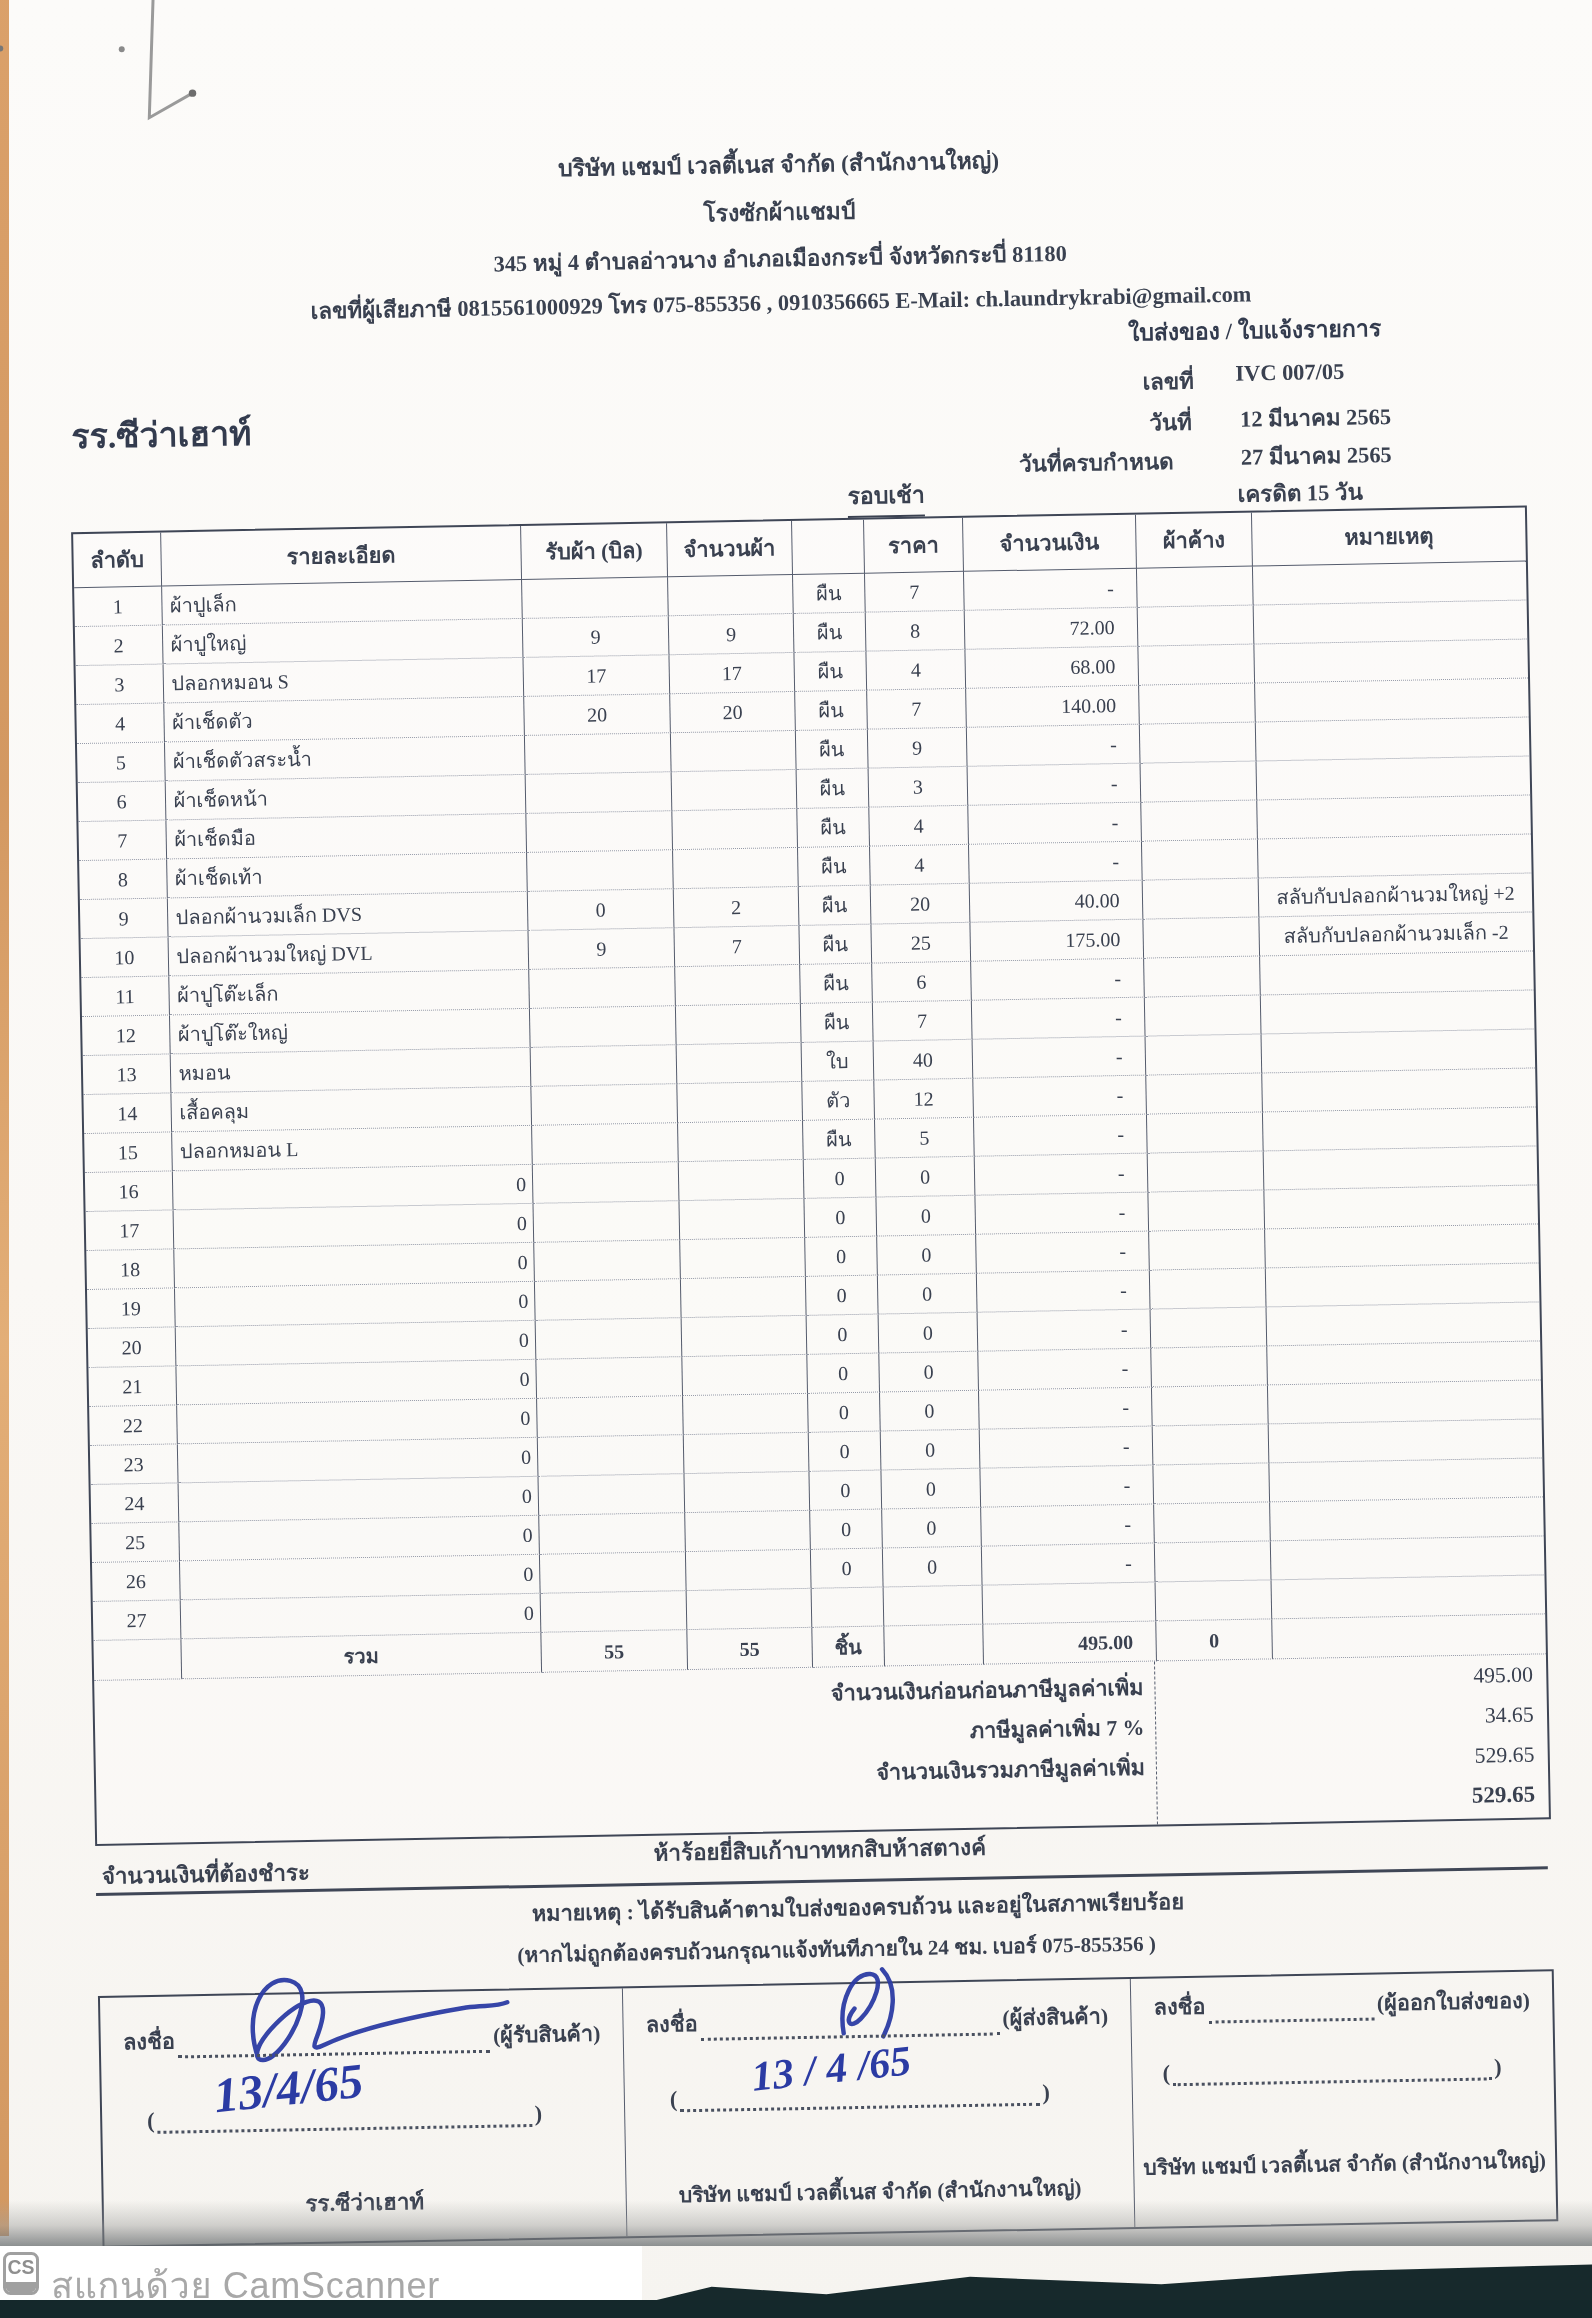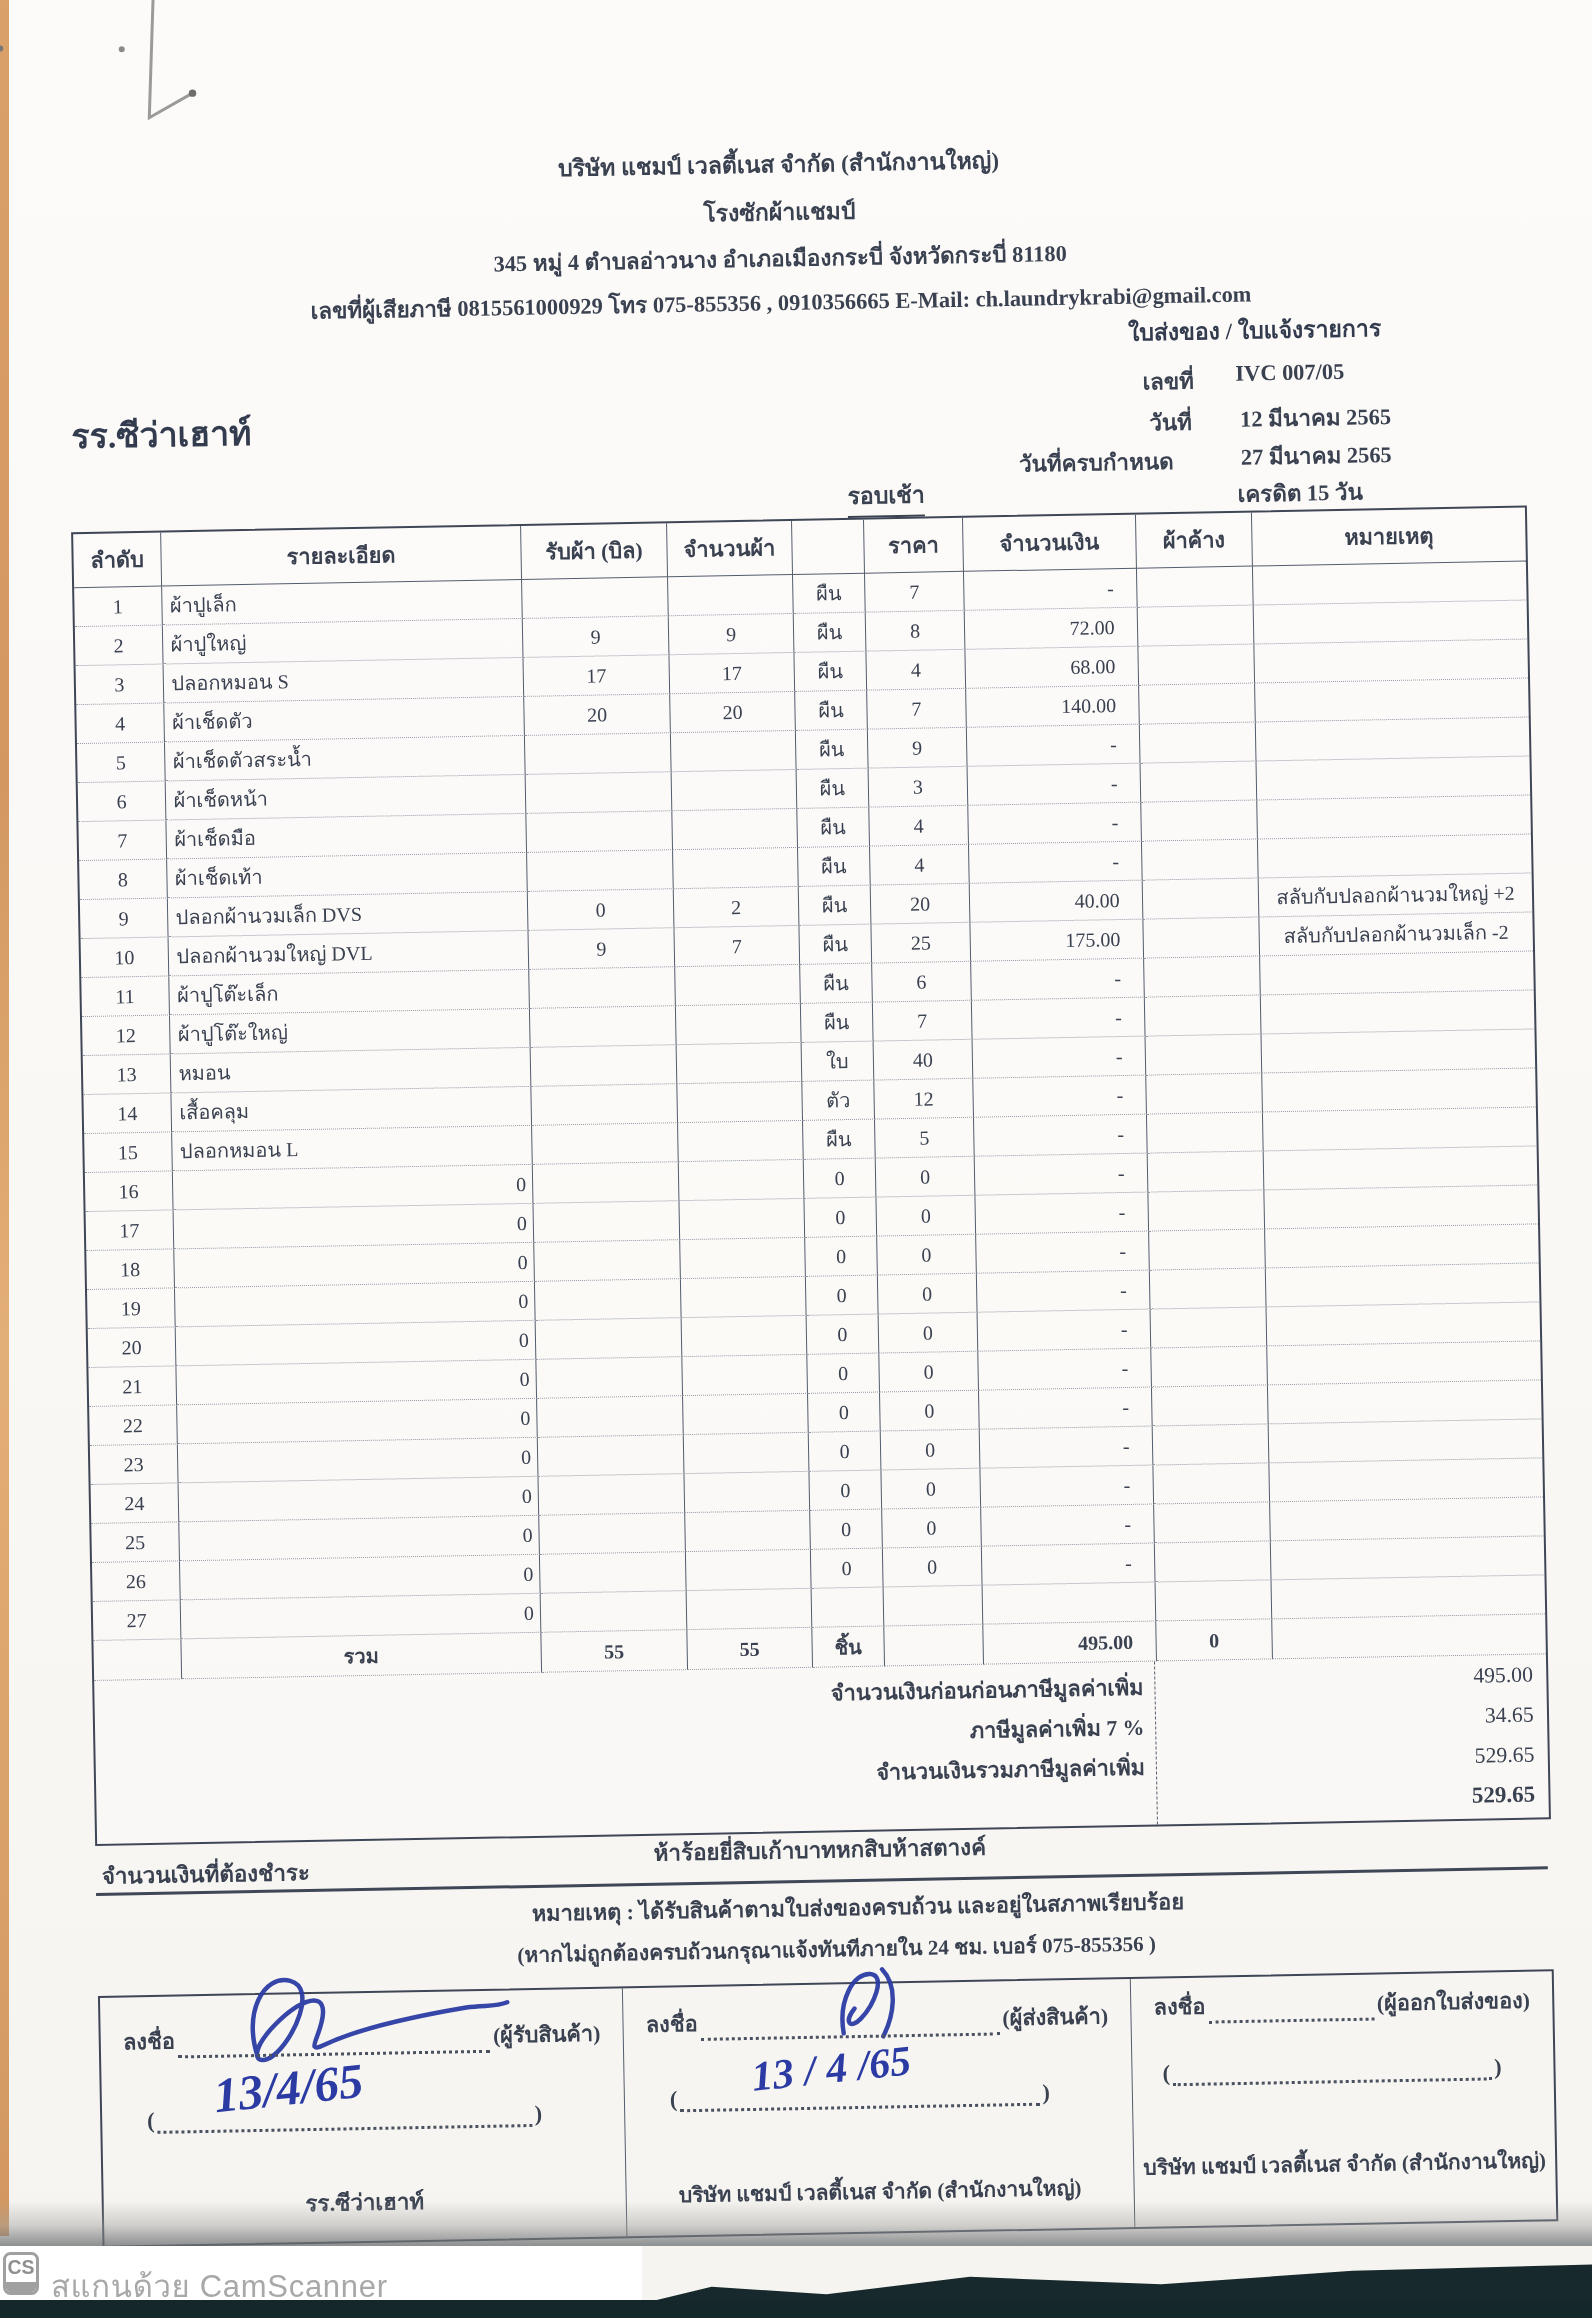--- a/index.html
+++ b/index.html
@@ -16,21 +16,21 @@
               clip-path:polygon(0 78%,8% 48%,20% 60%,35% 32%,55% 44%,75% 22%,100% 12%,100% 100%,0 100%);}
   .bottom-bar{position:absolute;left:0;top:2300px;width:1592px;height:18.7px;background:#14282b;}
   .scan-strip{position:absolute;left:0;top:2246px;width:642px;height:55px;background:#ffffff;
               display:flex;align-items:center;padding-left:3px;box-sizing:border-box;
               font-family:"Liberation Sans","DejaVu Sans",sans-serif;}
   .cs-logo{width:36px;height:43px;border:3px solid #a0a0a0;border-radius:7.5px;box-sizing:border-box;
            position:relative;overflow:hidden;background:#fff;flex:0 0 auto;}
   .cs-logo span{position:absolute;top:0.7px;left:0;right:0;text-align:center;
                 font-size:19.4px;font-weight:bold;color:#8f8f8f;}
   .cs-logo::after{content:"";position:absolute;left:0;right:0;bottom:0;height:9.7px;background:#a0a0a0;}
-  .cs-text{margin-left:12px;font-size:31px;color:#a8a8a8;letter-spacing:0.7px;margin-top:24px;}
+  .cs-text{margin-left:12px;font-size:36px;color:#a8a8a8;letter-spacing:0.7px;margin-top:24px;}
 
   
   .doc{position:absolute;inset:0;transform:rotate(-1.05deg);transform-origin:796px 1120px;}
 
   .hline{position:absolute;text-align:center;width:1592px;left:0;font-weight:bold;}
   .h1{top:146px;font-size:23px;}
   .h2{top:194px;font-size:23px;}
   .h3{top:240px;font-size:22.4px;}
   .h4{top:284px;font-size:22.4px;}
   .doc-type{position:absolute;left:1045px;width:448px;top:321px;font-size:23px;font-weight:bold;text-align:center;color:#333b4e;}

